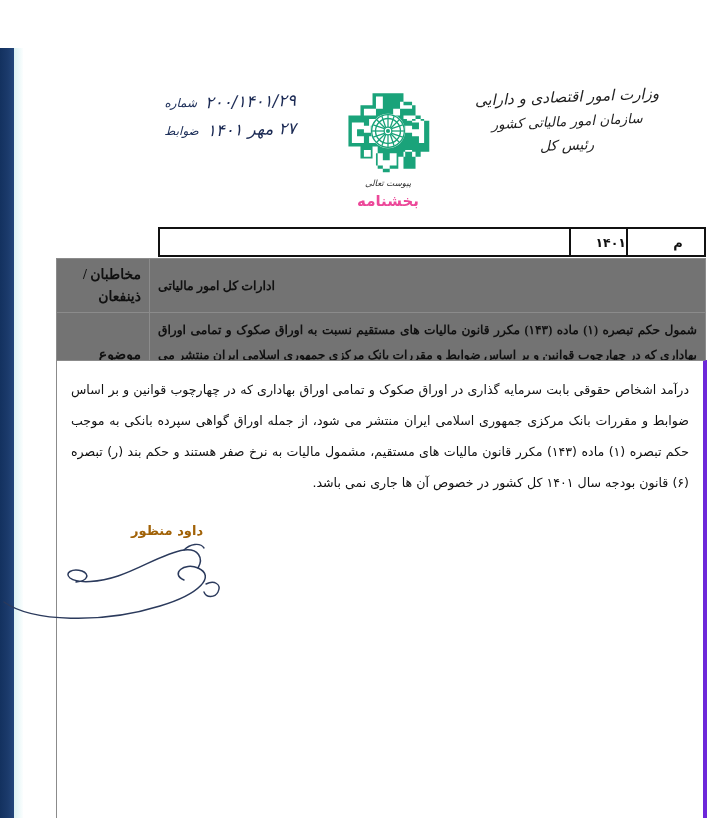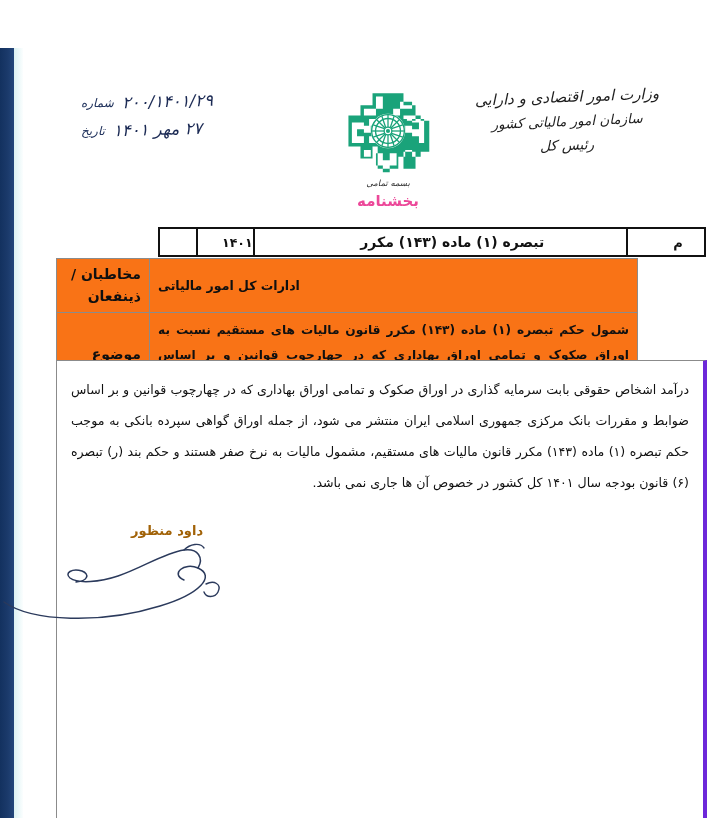--- a/index.html
+++ b/index.html
@@ -77,21 +77,21 @@
     position: absolute;
     left: 58px;
     top: 92px;
     width: 215px;
     color: #1c2b52;
   }
   .ref-row {
     display: flex;
     flex-direction: row-reverse;
     align-items: baseline;
-    justify-content: flex-start;
+    justify-content: flex-end;
     gap: 8px;
     margin-bottom: 9px;
     white-space: nowrap;
   }
   .ref-label {
     font-size: 12px;
     font-style: italic;
     color: #20325c;
   }
   .ref-value {
@@ -171,24 +171,25 @@
   .cell-code   { flex: 0 0 78px; }
   .cell-title  { flex: 1 1 auto; font-size: 14px; }
   .cell-year   { flex: 0 0 46px; font-size: 12.5px; letter-spacing: 0.5px; }
   .cell-blank  { flex: 0 0 36px; }
 
   
   .meta-table {
     position: absolute;
     left: 33px;
     top: 258px;
-    width: 582px;
+    width: 650px;
     border-collapse: collapse;
     table-layout: fixed;
-    background: #f97316;
+    background: #737373;
+    font-family: Liberation Serif, serif;
   }
   .meta-table td {
     border: 1px solid #8b8b8b;
     padding: 5px 8px;
     vertical-align: middle;
     color: #101010;
   }
   .meta-label {
     width: 76px;
     text-align: right;
@@ -275,21 +276,21 @@
       <div class="naskh-line naskh-2">سازمان امور مالیاتی کشور</div>
       <div class="naskh-line naskh-3">رئیس کل</div>
     </div>
 
     <div class="hdr-refs">
       <div class="ref-row">
         <span class="ref-label">شماره</span>
         <span class="ref-value">۲۰۰/۱۴۰۱/۲۹</span>
       </div>
       <div class="ref-row">
-        <span class="ref-label">تاریخ</span>
+        <span class="ref-label">ضوابط</span>
         <span class="ref-value">۲۷ مهر ۱۴۰۱</span>
       </div>
     </div>
 
     <div class="logo-wrap">
       <svg class="logo-svg" width="86" height="86" viewBox="0 0 100 100">
         <g fill="#1aa37a">
           <path d="M32 6h36v14h14v12h-14v6h14v-6h6v6h10v36h-10v6h-6v-6h-14v6h14v14H68v-14h-6v14H38V68h-6v14H18V68H4V32h14V20h14V6zm4 4v14H22v8h14v-8h8V10h-8zm28 0v14h-8v8h8v-8h14v-8H64zM8 36v28h14v-8H14v-8h8v-8H8v-4zm70 0v4h8v8h-8v8h8v8h6V36h-14zM36 36h-8v8h8v-8zm28 0h8v8h-8v-8zM22 44v8h8v-8h-8zm48 0v8h8v-8h-8zM36 56h-8v8h8v-8zm28 0h8v8h-8v-8zM22 72v8h8v-8h-8zm48 0v8h8v-8h-8zm-34 4v14h8v8h8v-8h8V76h-8v8h-8v-8h-8z"></path>
         </g>
         <circle cx="50" cy="50" r="20" fill="#ffffff"></circle>
@@ -311,28 +312,27 @@
           <line x1="52.7" y1="54.1" x2="57.1" y2="67.2"></line>
           <line x1="57.1" y1="32.8" x2="52.7" y2="45.9"></line>
           <line x1="47.3" y1="54.1" x2="42.9" y2="67.2"></line>
           <line x1="32.8" y1="42.9" x2="45.9" y2="47.3"></line>
           <line x1="54.1" y1="52.7" x2="67.2" y2="57.1"></line>
           <line x1="32.8" y1="57.1" x2="45.9" y2="52.7"></line>
           <line x1="54.1" y1="47.3" x2="67.2" y2="42.9"></line>
         </g>
         <circle cx="50" cy="50" r="2.4" fill="#1aa37a"></circle>
       </svg>
-      <div class="besmeh">بسمه تمامی</div>
+      <div class="besmeh">پیوست تعالی</div>
     </div>
 
     <div class="doc-type">بخشنامه</div>
 
     <div class="class-strip">
       <div class="class-cell cell-code">م</div>
-      <div class="class-cell cell-title">تبصره (۱) ماده (۱۴۳) مکرر</div>
       <div class="class-cell cell-year">۱۴۰۱</div>
       <div class="class-cell cell-blank"></div>
     </div>
 
     <table class="meta-table">
       <tbody>
         <tr>
           <td class="meta-value-audience">ادارات کل امور مالیاتی</td>
           <td class="meta-label">
             <div>مخاطبان /</div>

